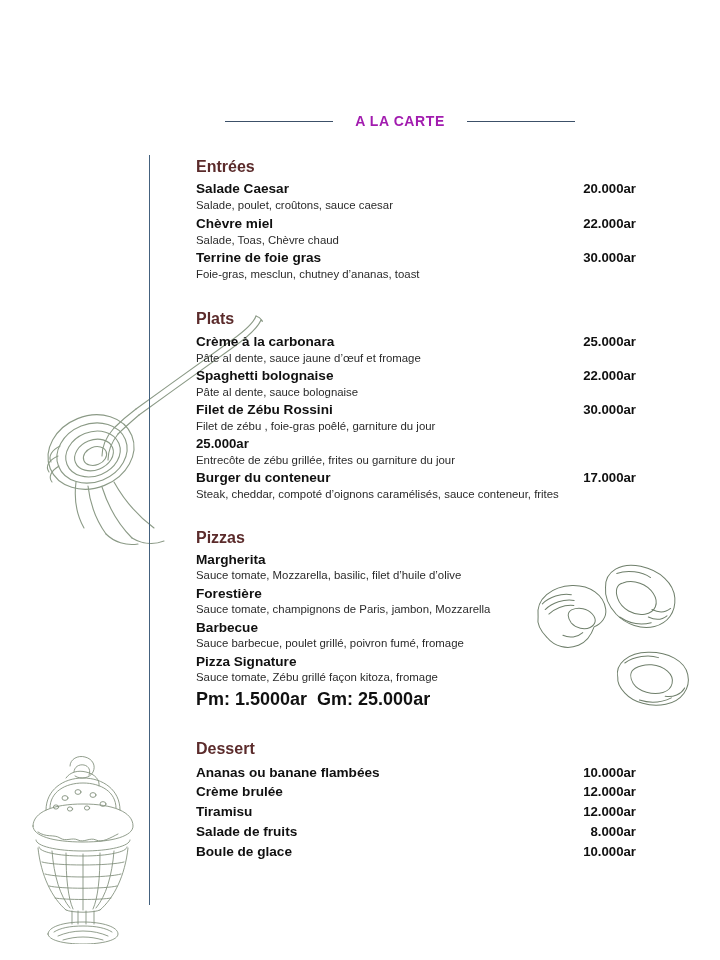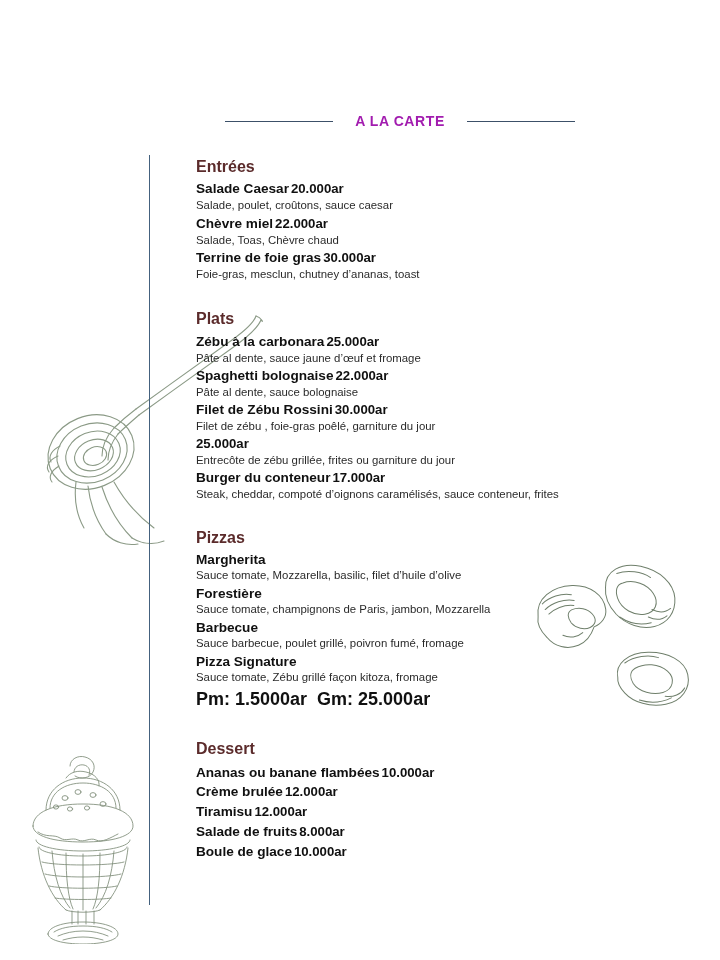--- a/index.html
+++ b/index.html
@@ -85,21 +85,22 @@
     margin: 0 0 4px 0;
     position: relative;
     z-index: 3;
   }
 
   .item { margin: 0; }
 
   .item-row {
     display: flex;
     align-items: baseline;
-    gap: 2px;
+    justify-content: space-between;
+    gap: 10px;
     line-height: 1.28;
   }
   .item-name {
     font-size: 13.6px;
     font-weight: bold;
     color: #101010;
     white-space: nowrap;
   }
   .item-price {
     font-size: 13.2px;
@@ -275,21 +276,21 @@
           <span class="item-price">30.000ar</span>
         </div>
         <div class="item-desc">Foie-gras, mesclun, chutney d’ananas, toast</div>
       </div>
     </div>
 
     <div class="section" style="margin-top:28px;">
       <div class="section-heading">Plats</div>
       <div class="item">
         <div class="item-row">
-          <span class="item-name">Zébu à la carbonara</span>
+          <span class="item-name">Crème à la carbonara</span>
           <span class="item-price">25.000ar</span>
         </div>
         <div class="item-desc">Pâte al dente,  sauce jaune d’œuf et  fromage</div>
       </div>
       <div class="item">
         <div class="item-row">
           <span class="item-name">Spaghetti bolognaise</span>
           <span class="item-price">22.000ar</span>
         </div>
         <div class="item-desc">Pâte al dente,  sauce bolognaise</div>

